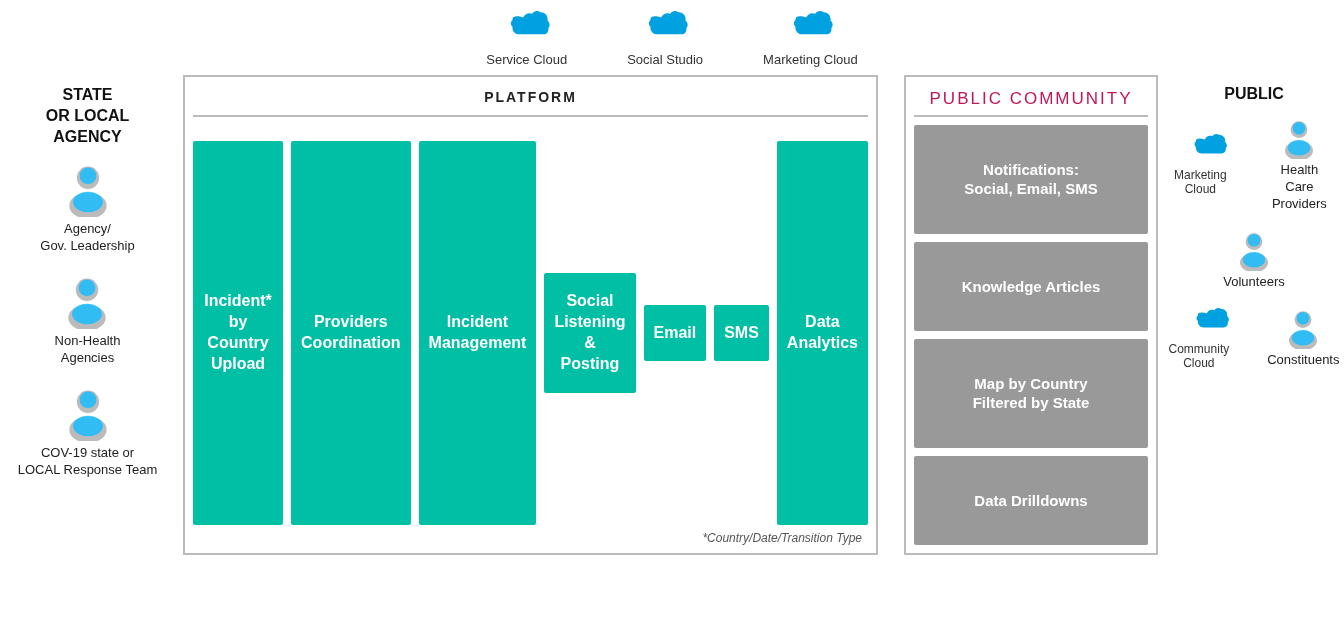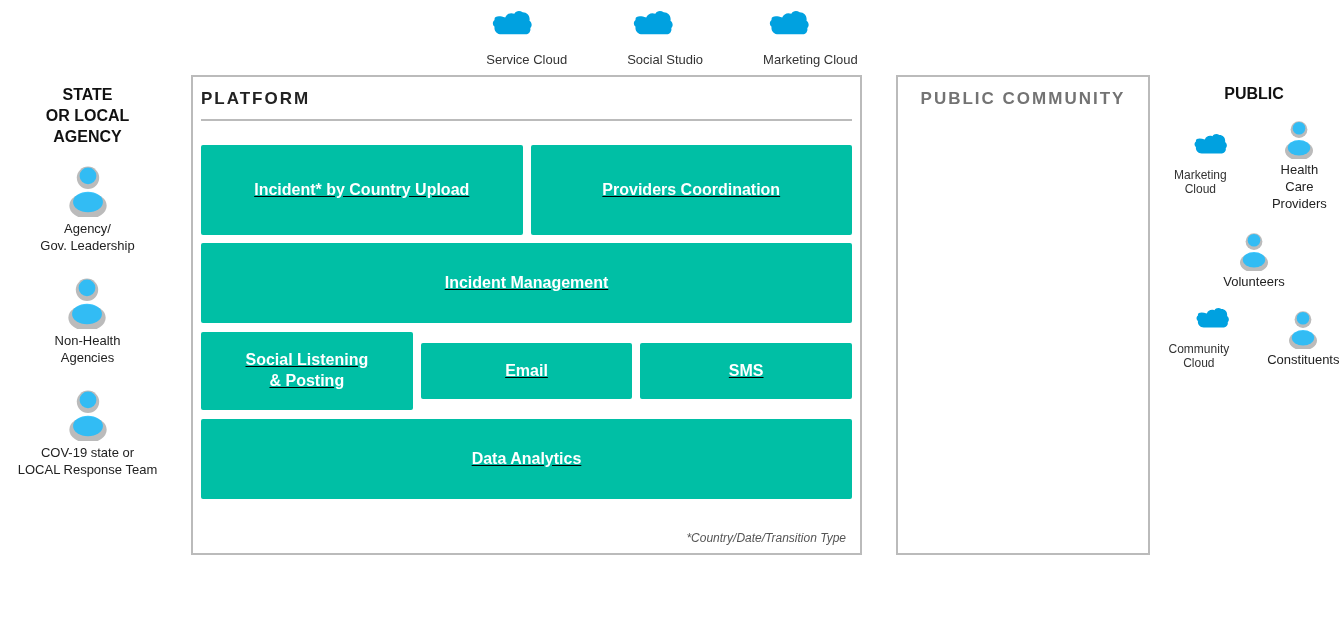--- a/index.html
+++ b/index.html
@@ -26,36 +26,36 @@
       justify-content: center;
       align-items: flex-end;
       gap: 60px;
       padding: 10px 0 8px 0;
       margin-left: 0;
     }
 
     .logo-item {
       display: flex;
       flex-direction: column;
-      align-items: flex-start;
+      align-items: center;
       gap: 4px;
     }
 
     .logo-label {
       font-size: 13px;
       color: #333;
       text-align: center;
     }
 
     
     .main-row {
       display: flex;
       flex: 1;
       padding: 0 10px 0 10px;
-      gap: 16px;
+      gap: 8px;
       align-items: flex-start;
     }
 
     
     .left-sidebar {
       width: 155px;
       display: flex;
       flex-direction: column;
       align-items: center;
       padding-top: 10px;
@@ -99,36 +99,35 @@
       border: 2px solid #bbb;
       flex: 1;
       display: flex;
       flex-direction: column;
       padding: 8px 8px 28px 8px;
       position: relative;
       min-height: 480px;
     }
 
     .platform-title {
-      font-size: 17px;
+      font-size: 14px;
       font-weight: bold;
       letter-spacing: 2px;
+      text-align: center;
       color: #222;
       margin-bottom: 6px;
       padding: 4px 0;
     }
 
     .platform-inner {
       border-top: 2px solid #bbb;
       flex: 1;
       display: flex;
-      flex-direction: column;
       gap: 8px;
       padding-top: 24px;
-      text-decoration: underline;
     }
 
     .grid-row {
       display: flex;
       gap: 8px;
     }
 
     .teal-box {
       background: #00BFA5;
       color: #fff;
@@ -170,24 +169,24 @@
       border: 2px solid #bbb;
       flex: 1;
       display: flex;
       flex-direction: column;
       padding: 8px 8px 8px 8px;
       min-height: 480px;
     }
 
     .community-title {
       font-size: 17px;
-      font-weight: bold;
+      font-weight: normal;
       letter-spacing: 2px;
       text-align: center;
-      color: #737373;
+      color: #be185d;
       margin-bottom: 2px;
       padding: 4px 0;
     }
 
     .community-inner {
       border-top: 2px solid #bbb;
       flex: 1;
       display: flex;
       flex-direction: column;
       gap: 8px;
@@ -396,20 +395,34 @@
             </div>
           </div>
         </div>
         <div class="footnote">*Country/Date/Transition Type</div>
       </div>
     </div>
 
     <div class="right-area">
       <div class="community-box">
         <div class="community-title">PUBLIC COMMUNITY</div>
+        <div class="community-inner">
+          <div class="gray-box gray-row1">
+            <span>Notifications:<br>Social, Email, SMS</span>
+          </div>
+          <div class="gray-box gray-row2">
+            <span>Knowledge Articles</span>
+          </div>
+          <div class="gray-box gray-row3">
+            <span>Map by Country<br>Filtered by State</span>
+          </div>
+          <div class="gray-box gray-row4">
+            <span>Data Drilldowns</span>
+          </div>
+        </div>
       </div>
     </div>
 
     <div class="right-sidebar">
       <div class="right-sidebar-title">PUBLIC</div>
 
       <div class="right-pair">
         <div class="right-logo-item">
           <svg class="salesforce-svg-small" viewBox="0 0 60 50">
             <path d="M25,10 C27,5 32,3 37,5 C39,1 44,0 48,3 C54,3 58,8 57,14 C60,16 61,21 58,24 C59,28 56,32 52,32 L20,32 C14,32 10,27 11,22 C8,20 8,15 11,13 C10,8 17,7 25,10 Z" fill="#00A1E0"></path>

